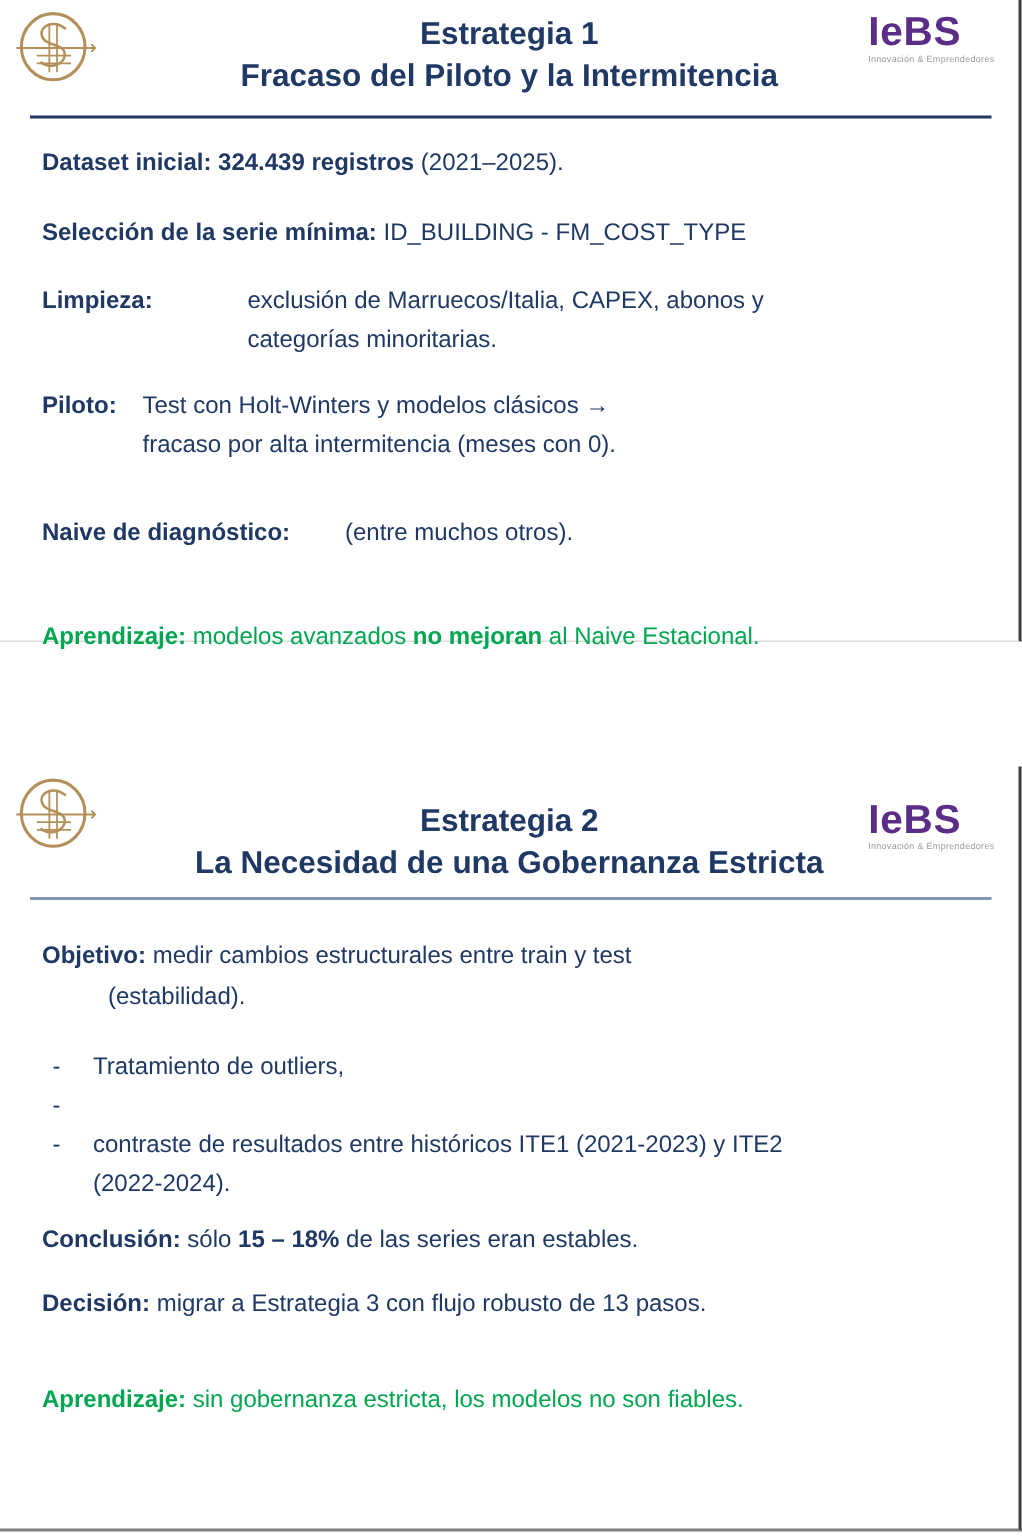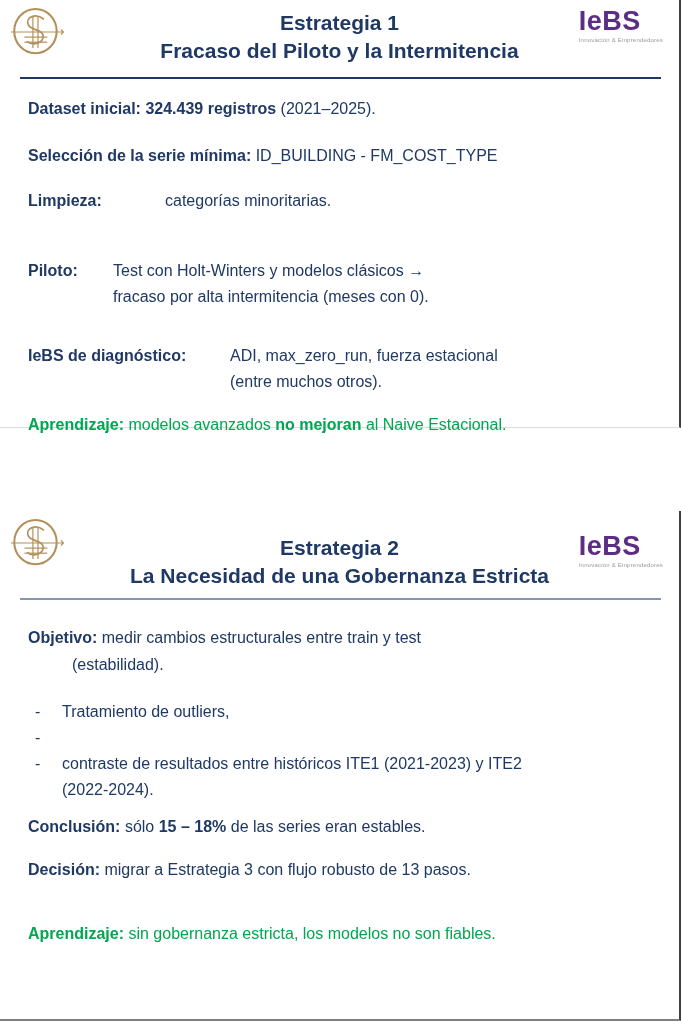--- a/index.html
+++ b/index.html
@@ -50,21 +50,21 @@
   }
   .b { font-weight: bold; }
   .green { color: #00A650; }
 
   
   .s1-dataset    { left: 28px; top: 96px; }
   .s1-seleccion  { left: 28px; top: 143px; }
   .s1-limpieza-l { left: 28px; top: 188px; }
   .s1-limpieza-t { left: 165px; top: 188px; }
   .s1-piloto-l   { left: 28px; top: 258px; }
-  .s1-piloto-t   { left: 113px; top: 258px; }
+  .s1-piloto-t   { left: 95px; top: 258px; }
   .s1-kpis-l     { left: 28px; top: 343px; }
   .s1-kpis-t     { left: 230px; top: 343px; }
   .s1-aprend     { left: 28px; top: 412px; }
 
   
   .s2-objetivo-1 { left: 28px; top: 114px; }
   .s2-objetivo-2 { left: 28px; top: 141px; margin-left: 44px; }
   .s2-bullets    { left: 35px; top: 188px; }
   .bullet-row { display: flex; }
   .bullet-dash { width: 27px; }
@@ -106,32 +106,32 @@
   <div class="t s1-dataset">
     <span class="b">Dataset inicial: 324.439 registros</span><span> (2021–2025).</span>
   </div>
 
   <div class="t s1-seleccion">
     <span class="b">Selección de la serie mínima:</span><span> ID_BUILDING - FM_COST_TYPE</span>
   </div>
 
   <div class="t b s1-limpieza-l">Limpieza:</div>
   <div class="t s1-limpieza-t">
+    <div>exclusión de Marruecos/Italia, CAPEX, abonos y</div>
     <div>categorías minoritarias.</div>
   </div>
 
   <div class="t b s1-piloto-l">Piloto:</div>
   <div class="t s1-piloto-t">
     <div>Test con Holt-Winters y modelos clásicos →</div>
     <div>fracaso por alta intermitencia (meses con 0).</div>
   </div>
 
-  <div class="t b s1-kpis-l">IeBS de diagnóstico:</div>
+  <div class="t b s1-kpis-l">Naive de diagnóstico:</div>
   <div class="t s1-kpis-t">
-    <div>ADI, max_zero_run, fuerza estacional</div>
     <div>(entre muchos otros).</div>
   </div>
 
   <div class="t green s1-aprend">
     <span class="b">Aprendizaje:</span><span> modelos avanzados </span><span class="b">no mejoran</span><span> al Naive Estacional.</span>
   </div>
 </div>
 
 <div class="slide" id="slide-2">
 

